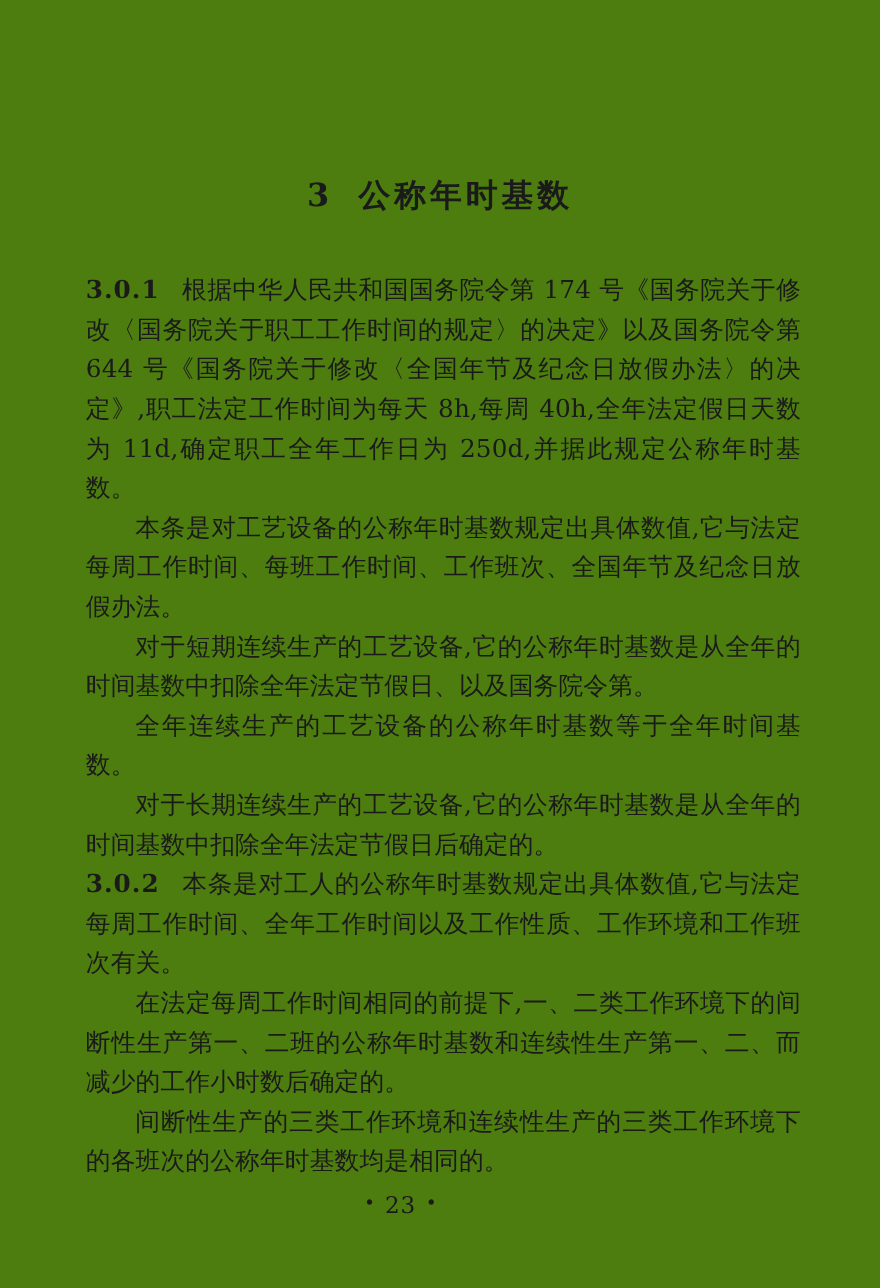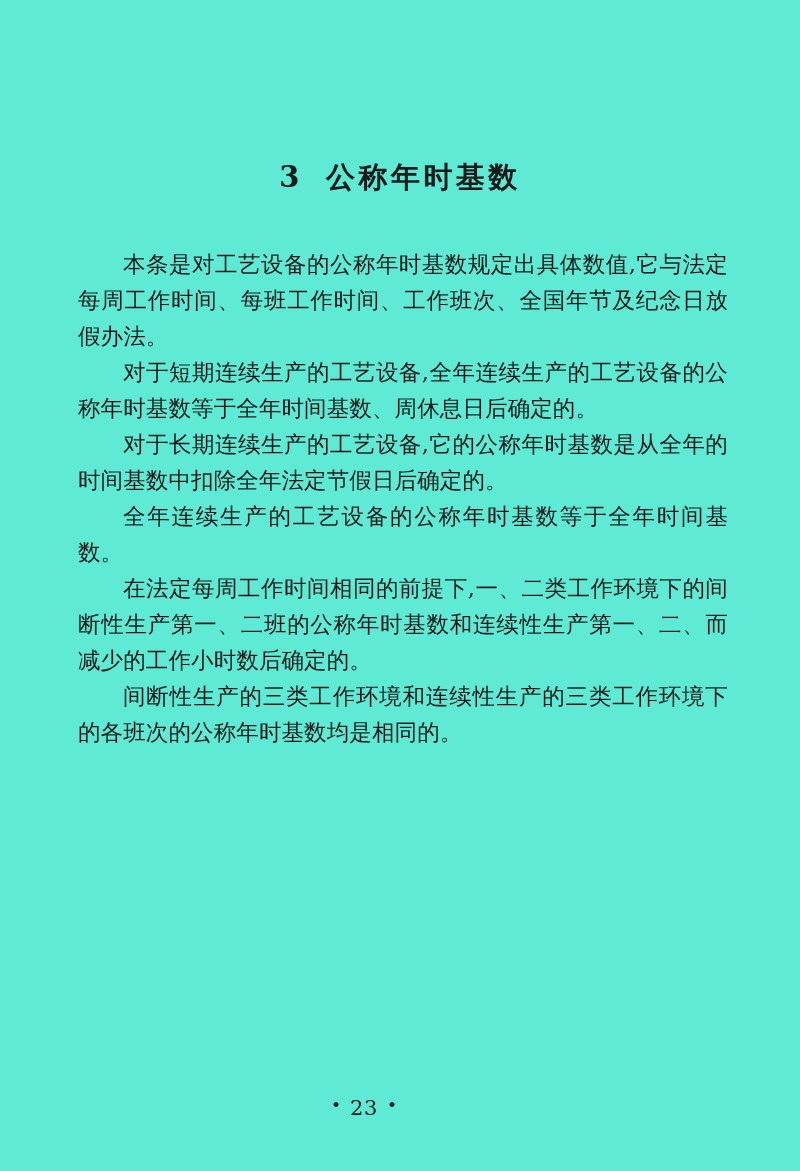--- a/index.html
+++ b/index.html
@@ -14,21 +14,21 @@
     position: relative;
     overflow: hidden;
     font-family: "DejaVu Serif", "Liberation Serif", serif;
     color: #1a1a1a;
     -webkit-font-smoothing: antialiased;
   }
 
   .page {
     position: absolute;
     inset: 0;
-    background: #5eead4;
+    background: #4d7c0f;
   }
 
   
   .chapter-heading {
     position: absolute;
     left: 0;
     right: 0;
     top: 140px;
     text-align: center;
     font-size: 29px;
@@ -78,21 +78,21 @@
   
   .para.indent {
     text-indent: 2em;
   }
 
   
   .page-footer {
     position: absolute;
     left: 0;
     right: 0;
-    bottom: 52px;
+    bottom: 64px;
     text-align: center;
     font-size: 21px;
     line-height: 1;
   }
   .page-footer .folio {
     display: inline-block;
     padding-right: 72px;
   }
   .page-footer .dot {
     display: inline-block;
@@ -109,26 +109,28 @@
 <body style="background: rgb(255, 255, 255); color: rgb(26, 26, 26);">
 
 <div class="page">
 
   <h1 class="chapter-heading">
     <span class="num">3</span><span class="title">公称年时基数</span>
   </h1>
 
   <div class="body-block">
 
+    <p class="para clause"><span class="clause-no">3.0.1</span><span>根据中华人民共和国国务院令第 174 号《国务院关于修改〈国务院关于职工工作时间的规定〉的决定》以及国务院令第 644 号《国务院关于修改〈全国年节及纪念日放假办法〉的决定》,职工法定工作时间为每天 8h,每周 40h,全年法定假日天数为 11d,确定职工全年工作日为 250d,并据此规定公称年时基数。</span></p>
 
     <p class="para indent">本条是对工艺设备的公称年时基数规定出具体数值,它与法定每周工作时间、每班工作时间、工作班次、全国年节及纪念日放假办法。</p>
-    <p class="para indent">对于短期连续生产的工艺设备,全年连续生产的工艺设备的公称年时基数等于全年时间基数、周休息日后确定的。</p>
+    <p class="para indent">对于短期连续生产的工艺设备,它的公称年时基数是从全年的时间基数中扣除全年法定节假日、以及国务院令第。</p>
+    <p class="para indent">全年连续生产的工艺设备的公称年时基数等于全年时间基数。</p>
     <p class="para indent">对于长期连续生产的工艺设备,它的公称年时基数是从全年的时间基数中扣除全年法定节假日后确定的。</p>
-    <p class="para indent">全年连续生产的工艺设备的公称年时基数等于全年时间基数。</p>
 
+    <p class="para clause"><span class="clause-no">3.0.2</span><span>本条是对工人的公称年时基数规定出具体数值,它与法定每周工作时间、全年工作时间以及工作性质、工作环境和工作班次有关。</span></p>
 
     <p class="para indent">在法定每周工作时间相同的前提下,一、二类工作环境下的间断性生产第一、二班的公称年时基数和连续性生产第一、二、而减少的工作小时数后确定的。</p>
     <p class="para indent">间断性生产的三类工作环境和连续性生产的三类工作环境下的各班次的公称年时基数均是相同的。</p>
 
   </div>
 
   <div class="page-footer">
     <span class="folio"><span class="dot">•</span><span class="folio-num">23</span><span class="dot">•</span></span>
   </div>
 

